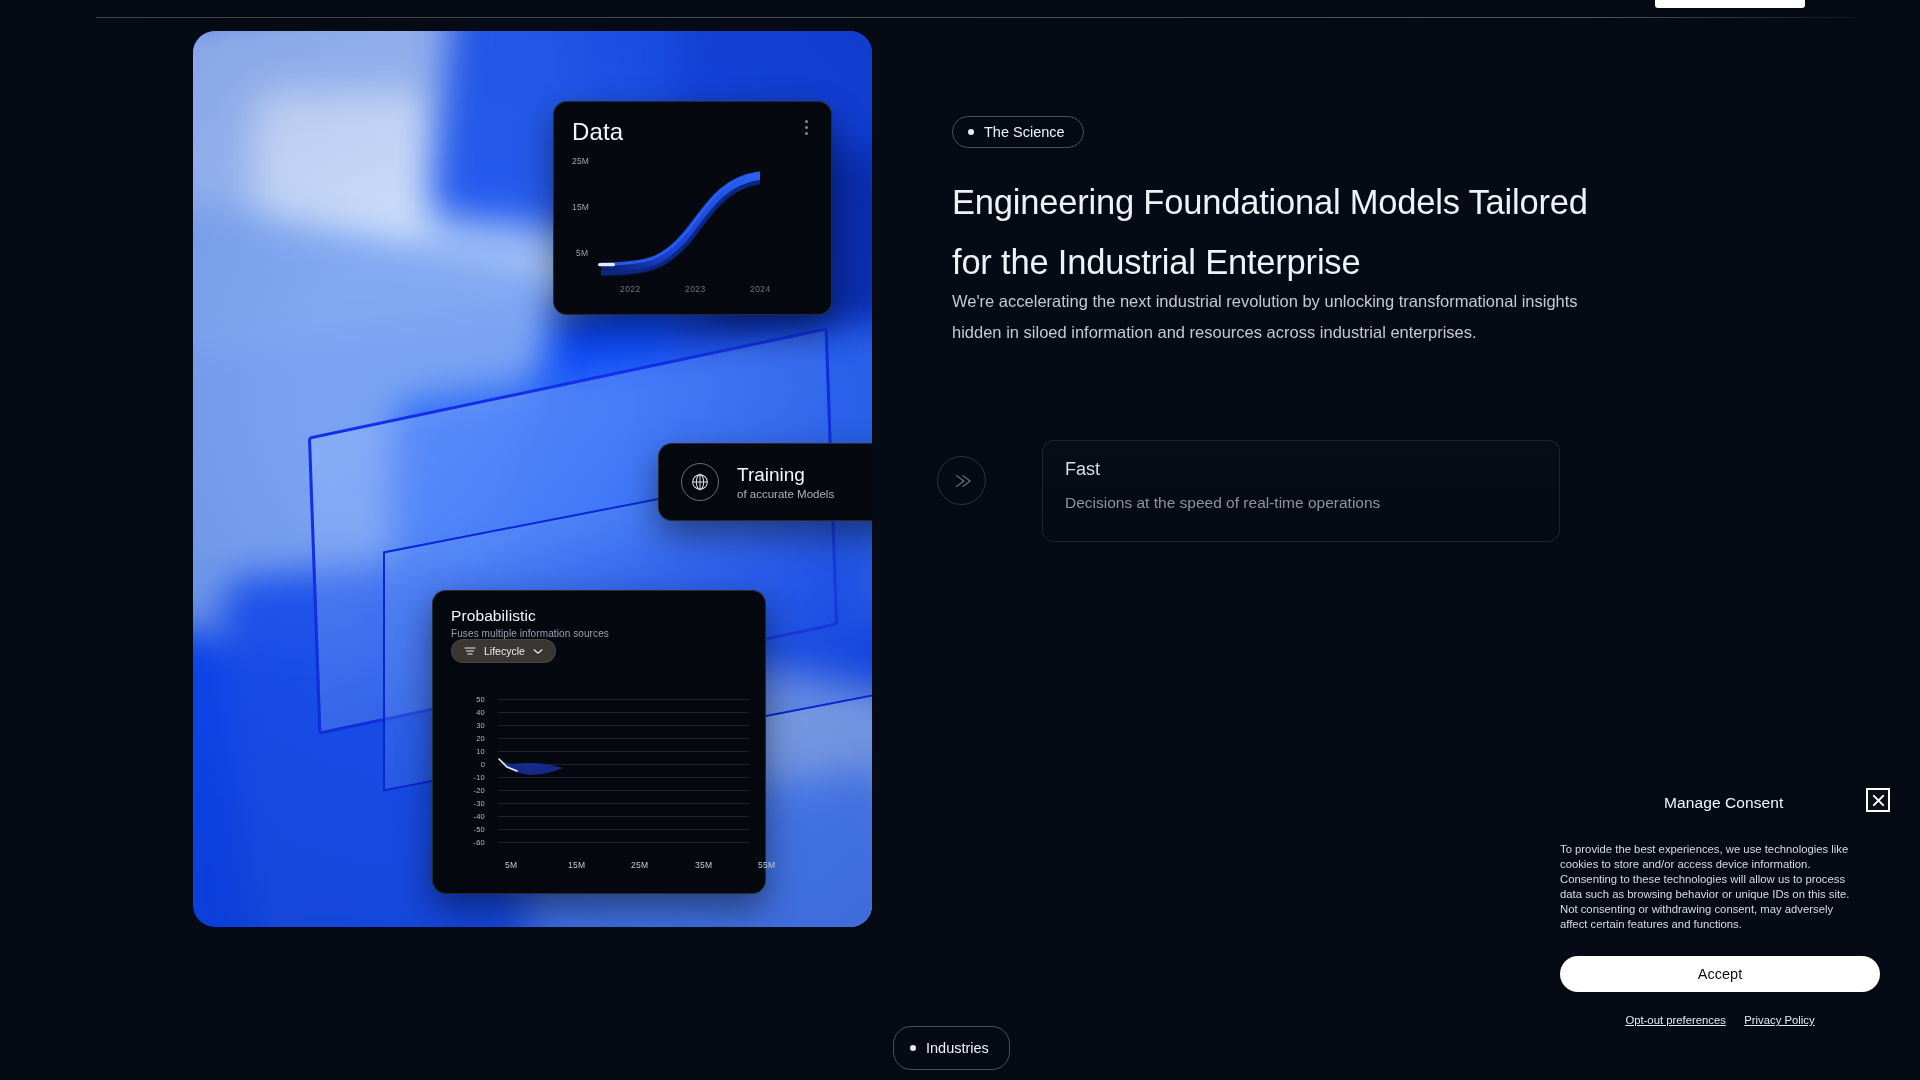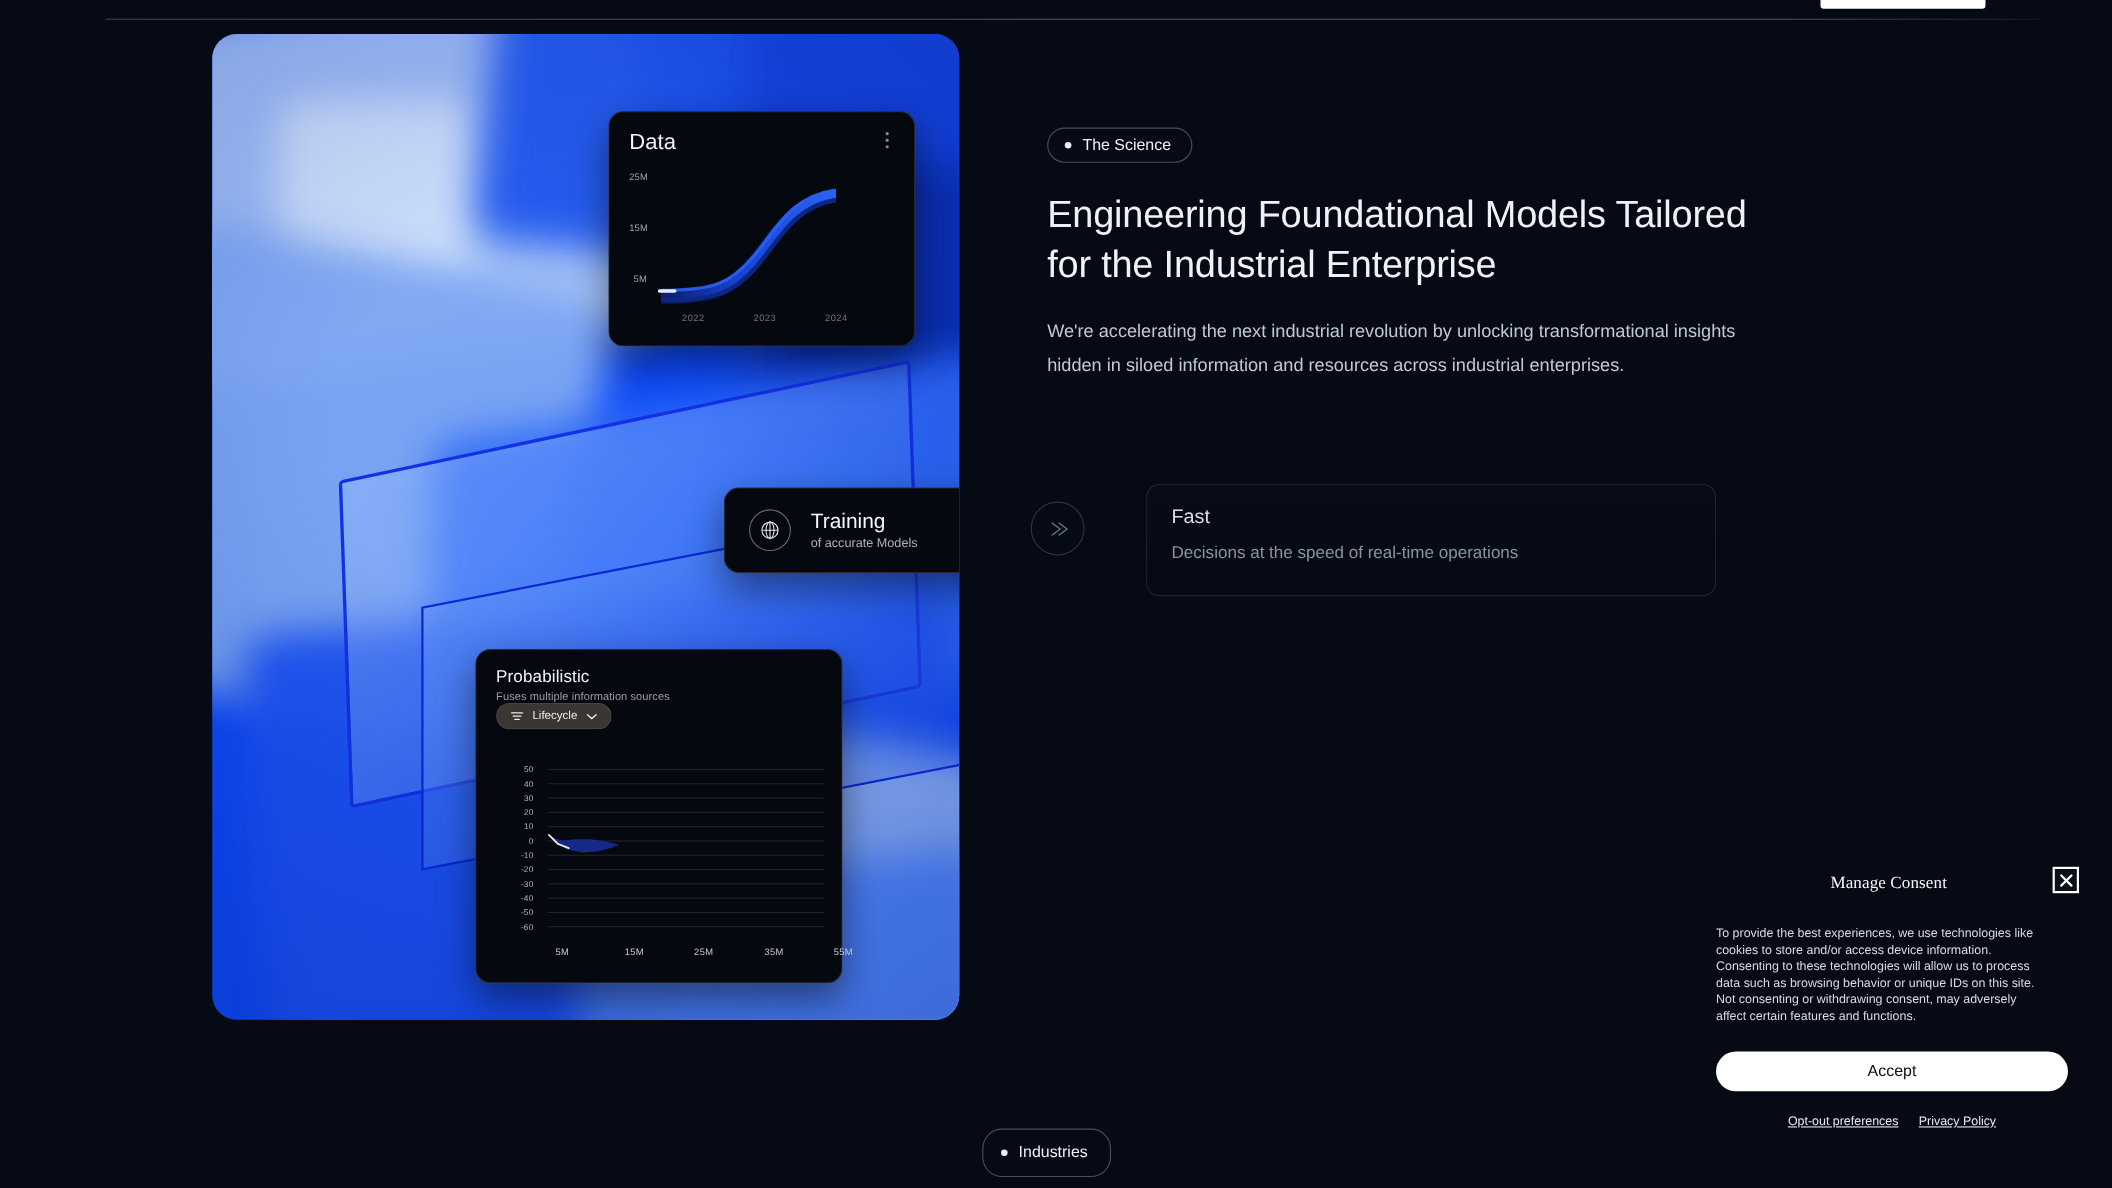--- a/index.html
+++ b/index.html
@@ -63,21 +63,21 @@
     position:absolute;
     background:#05080f;
     border:1px solid rgba(255,255,255,0.14);
     border-radius:14px;
     box-shadow: 0 14px 34px rgba(0,0,0,.45);
   }
 
   
   .data-card { left:360px; top:70px; width:279px; height:214px; padding:16px 18px; }
   .data-card .title {
-    font-size:20px; color:#f2f4f8; letter-spacing:.1px; font-weight:400;
+    font-size:24px; color:#f2f4f8; letter-spacing:.1px; font-weight:400;
   }
   .kebab { position:absolute; right:18px; top:15px; width:14px; height:20px;
            display:flex; flex-direction:column; align-items:center; justify-content:center; gap:3px; cursor:pointer;}
   .kebab i { display:block; width:3px; height:3px; border-radius:50%; background:#7e8695; }
 
   .data-chart { position:absolute; left:0; top:44px; width:279px; height:170px; }
   .ylab { position:absolute; font-size:8.5px; color:#9aa3b2; letter-spacing:.2px; }
   .xlab { position:absolute; font-size:8.5px; color:#6d7585; letter-spacing:.4px; }
 
   
@@ -115,21 +115,21 @@
     position:absolute; left:0; top:116px;
     display:inline-flex; align-items:center; gap:10px;
     height:32px; padding:0 18px 0 15px; border-radius:18px;
     border:1px solid rgba(255,255,255,.28); color:#eef1f6; font-size:14.5px;
     cursor:pointer; background:transparent;
   }
   .dot { width:6px; height:6px; border-radius:50%; background:#e9edf4; display:block; }
 
   .headline {
     position:absolute; left:0; top:172px; width:640px;
-    font-size:34.5px; line-height:46px; color:#eef1f7; font-weight:400; letter-spacing:-.2px;
+    font-size:34.5px; line-height:60px; color:#eef1f7; font-weight:400; letter-spacing:-.2px;
   }
   .subcopy {
     position:absolute; left:0; top:286px; width:648px;
     font-size:16.5px; line-height:31px; color:#c3c9d4; font-weight:400;
   }
 
   .feature-row { position:absolute; left:0; top:440px; width:620px; height:105px; }
   .feature-icon {
     position:absolute; left:-15px; top:16px; width:49px; height:49px; border-radius:50%;
     border:1px solid rgba(255,255,255,.17);
@@ -146,21 +146,21 @@
   
   .industries-pill {
     position:absolute; left:893px; top:1026px;
     display:inline-flex; align-items:center; gap:10px;
     height:44px; padding:0 20px 0 16px; border-radius:18px;
     border:1px solid rgba(255,255,255,.28); color:#eef1f6; font-size:14.5px; cursor:pointer;
   }
 
   
   .consent { position:absolute; left:1560px; top:780px; width:330px; }
-  .consent-title { position:absolute; left:104px; top:14px; font-size:15.5px; color:#f4f6fa; font-weight:500; letter-spacing:.1px;font-family:Liberation Serif, serif;}
+  .consent-title { position:absolute; left:104px; top:14px; font-size:15.5px; color:#f4f6fa; font-weight:500; letter-spacing:.1px;}
   .consent-close {
     position:absolute; right:0; top:8px; width:24px; height:24px;
     border:2px solid #ffffff; background:#0b0f18; display:flex;
     align-items:center; justify-content:center; cursor:pointer;
   }
   .consent-body {
     position:absolute; left:0; top:62px; width:290px;
     font-size:11.3px; line-height:15px; color:#d7dbe3;
   }
   .accept-btn {

